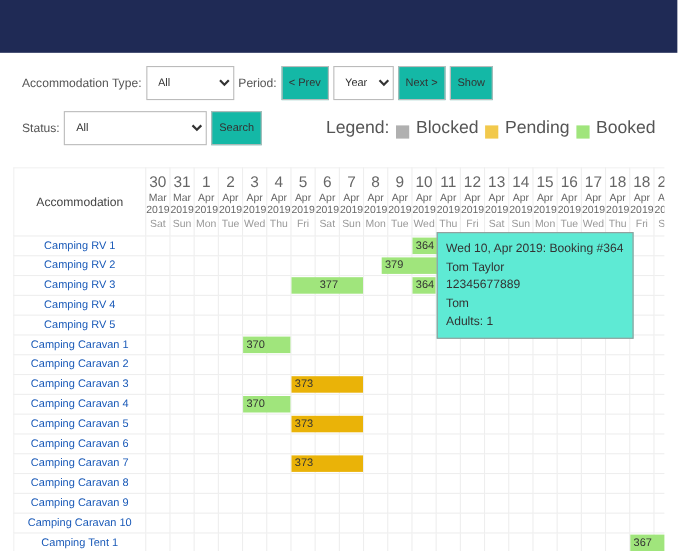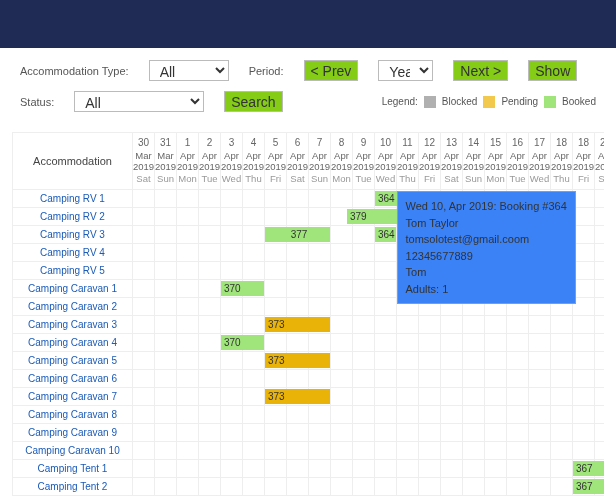--- a/index.html
+++ b/index.html
@@ -1,44 +1,44 @@
 <!DOCTYPE html>
 <html><head>
 <meta charset="utf-8">
 <style>
 *{box-sizing:border-box;margin:0;padding:0}
 body{font-family:Arial,Helvetica,sans-serif;font-size:11px;background:#fff;color:#333;width:616px}
 .topbar{height:48px;background:#1f2a55}
 .panel{padding:12px 20px 4px 20px}
-.row{display:flex;align-items:center;gap:20px;margin-bottom:10px;flex-wrap:wrap}
+.row{display:flex;align-items:center;gap:4px;margin-bottom:10px;flex-wrap:wrap}
 .lbl{color:#555}
-select,button{font-size:14px;padding:2px 6px;border:1px solid #bbb;background:#fafafa;color:#333;height:21px}
+select,button{font-size:10px;padding:2px 6px;border:1px solid #bbb;background:#fafafa;color:#333;height:31px}
 select{background:#fff}
-.btn{cursor:pointer;background:#84cc16}
+.btn{cursor:pointer;background:#14b8a6}
 .spacer{flex:1}
-.legend{display:flex;align-items:flex-start;gap:6px;font-size:10px;color:#555}
+.legend{display:flex;align-items:flex-end;gap:6px;font-size:16px;color:#555}
 .swatch{width:12px;height:12px;display:inline-block}
 .sw-blocked{background:#b0b0b0}
 .sw-pending{background:#f2c94c}
 .sw-booked{background:#a0e57c}
 .grid-wrap{position:relative;margin:6px 12px 0 12px;overflow:hidden}
 table{border-collapse:collapse;table-layout:fixed;width:100%;font-size:10px}
 th,td{border:1px solid #eee;padding:0;text-align:center;vertical-align:middle}
 th.accom-h{width:120px;font-weight:normal;color:#444;font-size:11px;text-align:center;padding:8px 4px}
 th.day-h{width:22px;font-size:9.5px;color:#666;line-height:1.25;padding:4px 0;font-weight:normal}
-th.day-h .d1{font-size:10px}
+th.day-h .d1{font-size:14px}
 th.day-h .d3{color:#999}
 td.accom{text-align:center;padding:2px 4px;color:#1a5ab8;font-size:10px;white-space:nowrap;overflow:hidden;text-overflow:ellipsis}
 tbody tr{height:18px}
 tbody td{height:18px}
 .cell-pos{position:relative}
 .bk{position:absolute;top:1px;height:15px;line-height:15px;font-size:10px;text-align:left;padding-left:3px;color:#333;overflow:hidden;white-space:nowrap}
 .bk-booked{background:#a0e57c}
 .bk-pending{background:#eab308}
-.tooltip{position:absolute;background:#3b82f6;border:1px solid #999;padding:6px 8px;font-size:11px;color:#333;line-height:1.5;z-index:10;white-space:nowrap}
+.tooltip{position:absolute;background:#5eead4;border:1px solid #999;padding:6px 8px;font-size:11px;color:#333;line-height:1.5;z-index:10;white-space:nowrap}
 </style>
 </head>
 <body>
 
 <div class="topbar"></div>
 
 <div class="panel">
   <div class="row">
     <span class="lbl">Accommodation Type:</span>
     <select style="width:80px"><option>All</option></select>
@@ -650,18 +650,17 @@
           <td class="cell-pos">
             <div class="bk bk-booked" style="left: 0px; width: calc(200% + 1px);">367</div>
           </td>
           <td class="cell-pos"></td>
         </tr>
       </tbody>
   </table>
   <div id="tt" class="tooltip" style="left: 384.545px; top: 59px;">
     <div>Wed 10, Apr 2019: Booking #364</div>
     <div>Tom Taylor</div>
-    <div>tomsolotest@gmail.coom</div>
     <div>12345677889</div>
     <div>Tom</div>
     <div>Adults: 1</div>
   </div>
 </div>
 
 </body></html>

